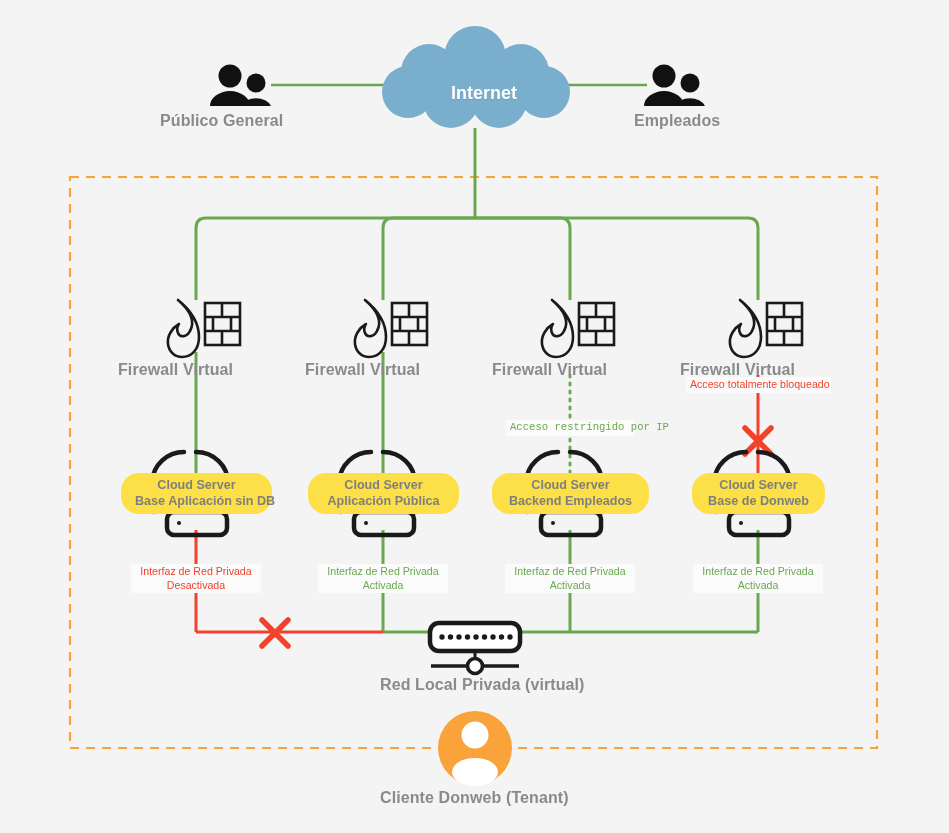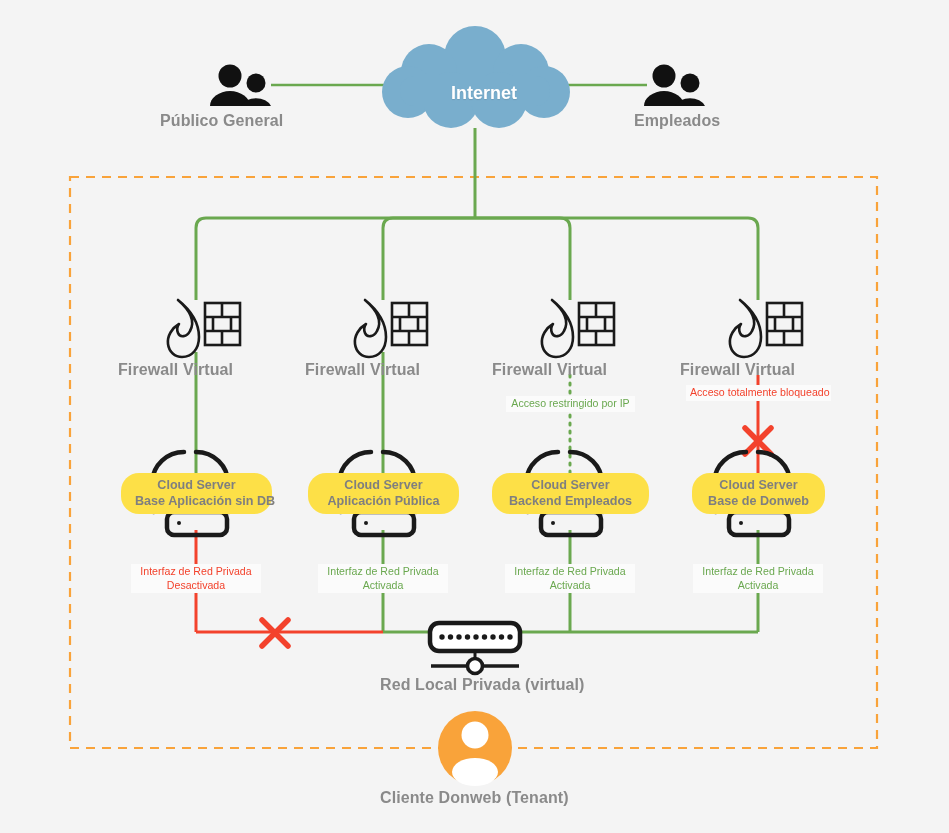--- a/index.html
+++ b/index.html
@@ -233,22 +233,22 @@
   <div class="cloud-label" style="left:433px; top:83px; width:84px; text-align:right;">Internet</div>
 
   <div class="caption" style="position:absolute; left:160px; top:112px; width:157px;">Público General</div>
   <div class="caption" style="position:absolute; left:594px; top:112px; width:157px;margin-left:40px;">Empleados</div>
 
   <div class="caption" style="position:absolute; left:118px; top:361px; width:157px;">Firewall Virtual</div>
   <div class="caption" style="position:absolute; left:305px; top:361px; width:157px;">Firewall Virtual</div>
   <div class="caption" style="position:absolute; left:492px; top:361px; width:157px;">Firewall Virtual</div>
   <div class="caption" style="position:absolute; left:680px; top:361px; width:157px;">Firewall Virtual</div>
 
-  <div class="tagbox tag-green" style="left:506px; top:396px; width:129px;">Acceso restringido por IP</div>
-  <div class="tagbox tag-red" style="left:686px; top:385px; width:145px;text-align:right;">Acceso totalmente bloqueado</div>
+  <div class="tagbox tag-green" style="left:506px; top:420px; width:129px;font-family:Liberation Mono, monospace;">Acceso restringido por IP</div>
+  <div class="tagbox tag-red" style="left:686px; top:377px; width:145px;text-align:right;">Acceso totalmente bloqueado</div>
 
   <div class="pillbox" style="left:121px; top:473px; width:151px;">
     <div>Cloud Server</div>
     <div>Base Aplicación sin DB</div>
   </div>
   <div class="pillbox" style="left:308px; top:473px; width:151px;">
     <div>Cloud Server</div>
     <div>Aplicación Pública</div>
   </div>
   <div class="pillbox" style="left:492px; top:473px; width:157px;">

